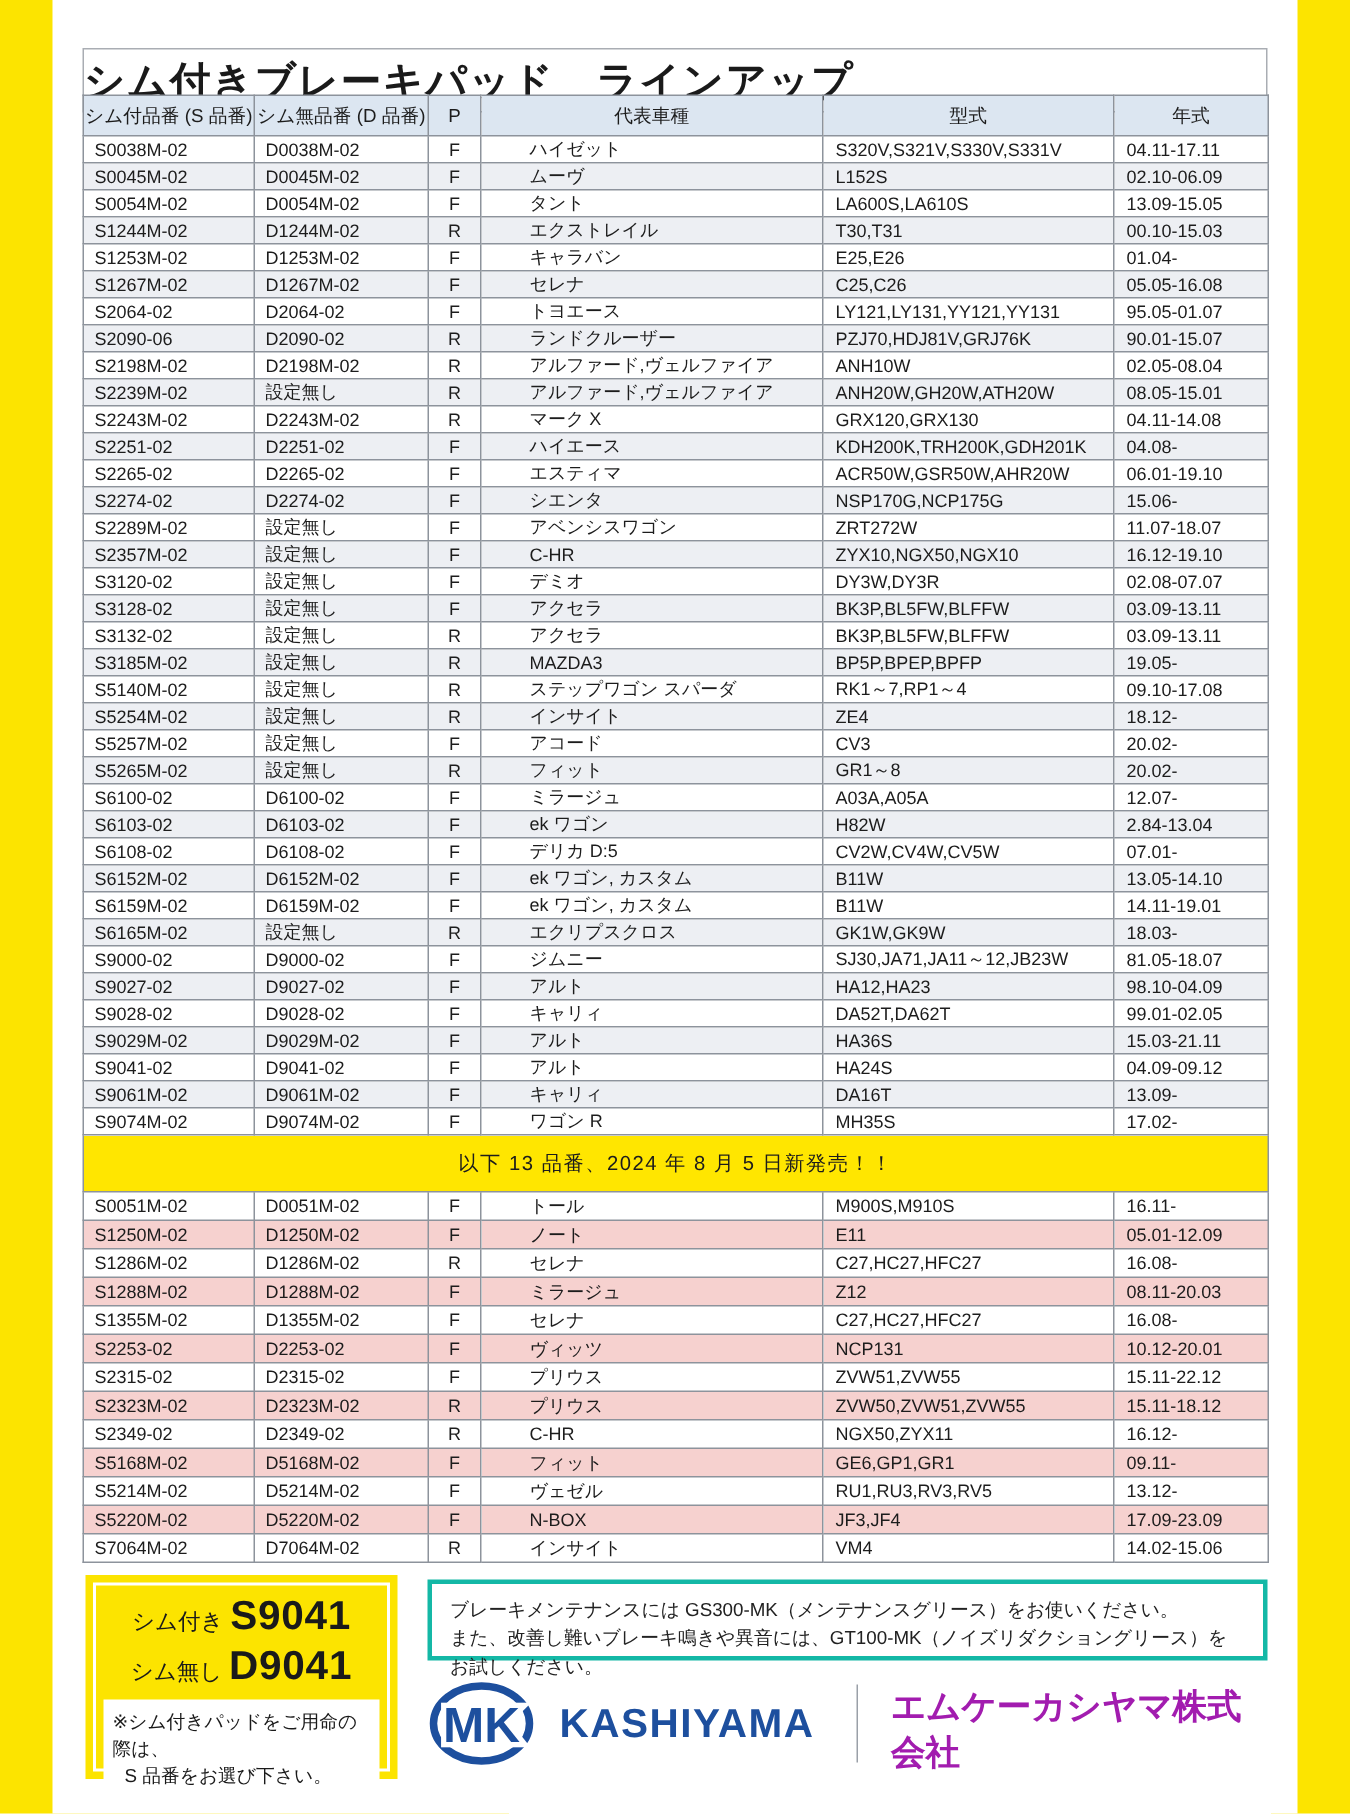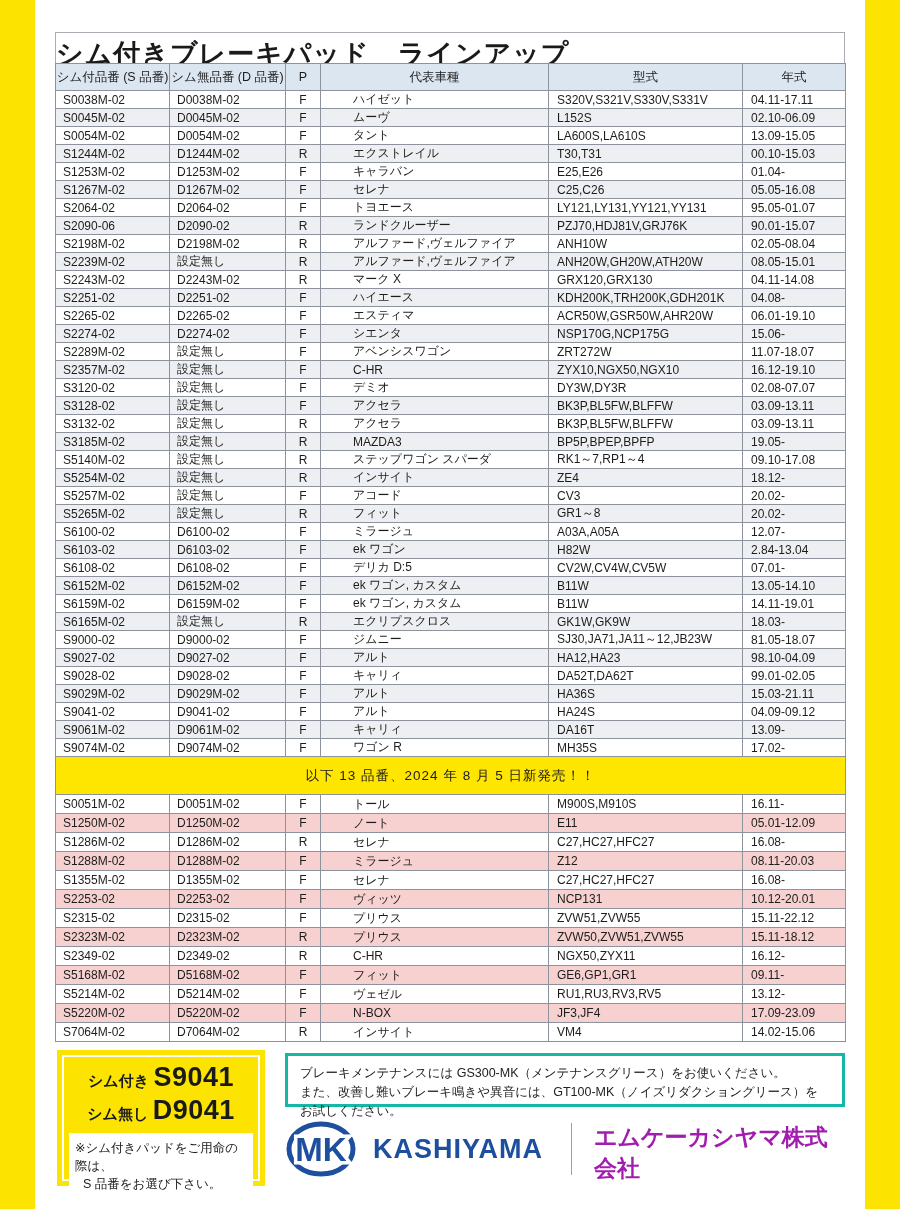--- a/index.html
+++ b/index.html
@@ -54,21 +54,21 @@
   }
 
   
   .promo-box {
     position:absolute; left:22px; top:1050px; width:208px; height:136px;
     background:#FCE400; padding-top:12px;
   }
   .promo-frame { position:absolute; left:5px; top:5px; right:5px; bottom:5px;
     border:2px solid #ffffff; pointer-events:none; }
   .promo-line { text-align:center; margin-bottom:2px; }
-  .promo-line .lbl { font-size:15px; font-weight:bold; }
+  .promo-line .lbl { font-size:15px; font-weight:normal; }
   .promo-line .part { font-size:27px; font-weight:bold; letter-spacing:0.5px; }
   .promo-note {
     margin:7px 12px 0 12px; background:#ffffff; padding:6px 5px 7px 6px;
     font-size:12.5px; line-height:18px; position:relative;
   }
   .promo-note .ind { padding-left:8px; }
 
   
   .maint-box {
     position:absolute; left:250px; top:1053px; width:560px; height:54px;

